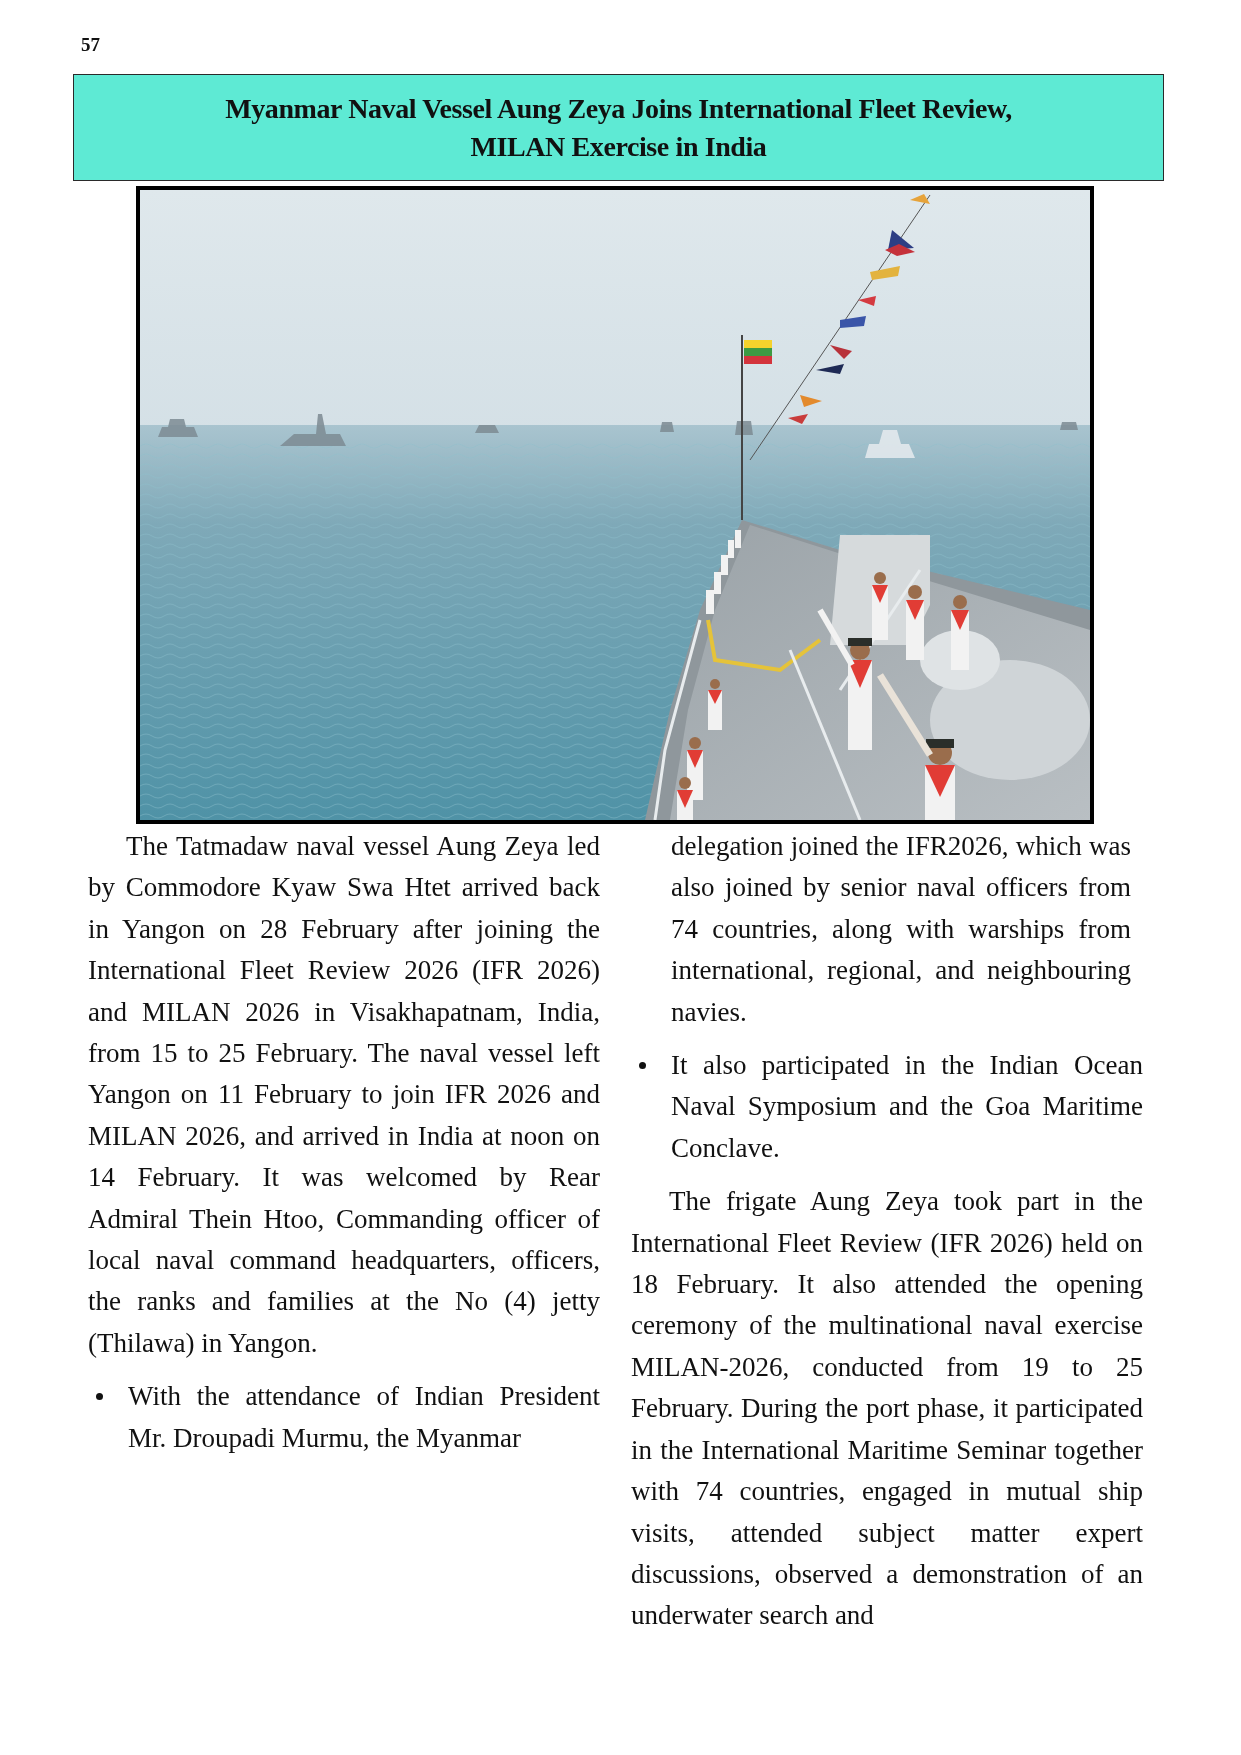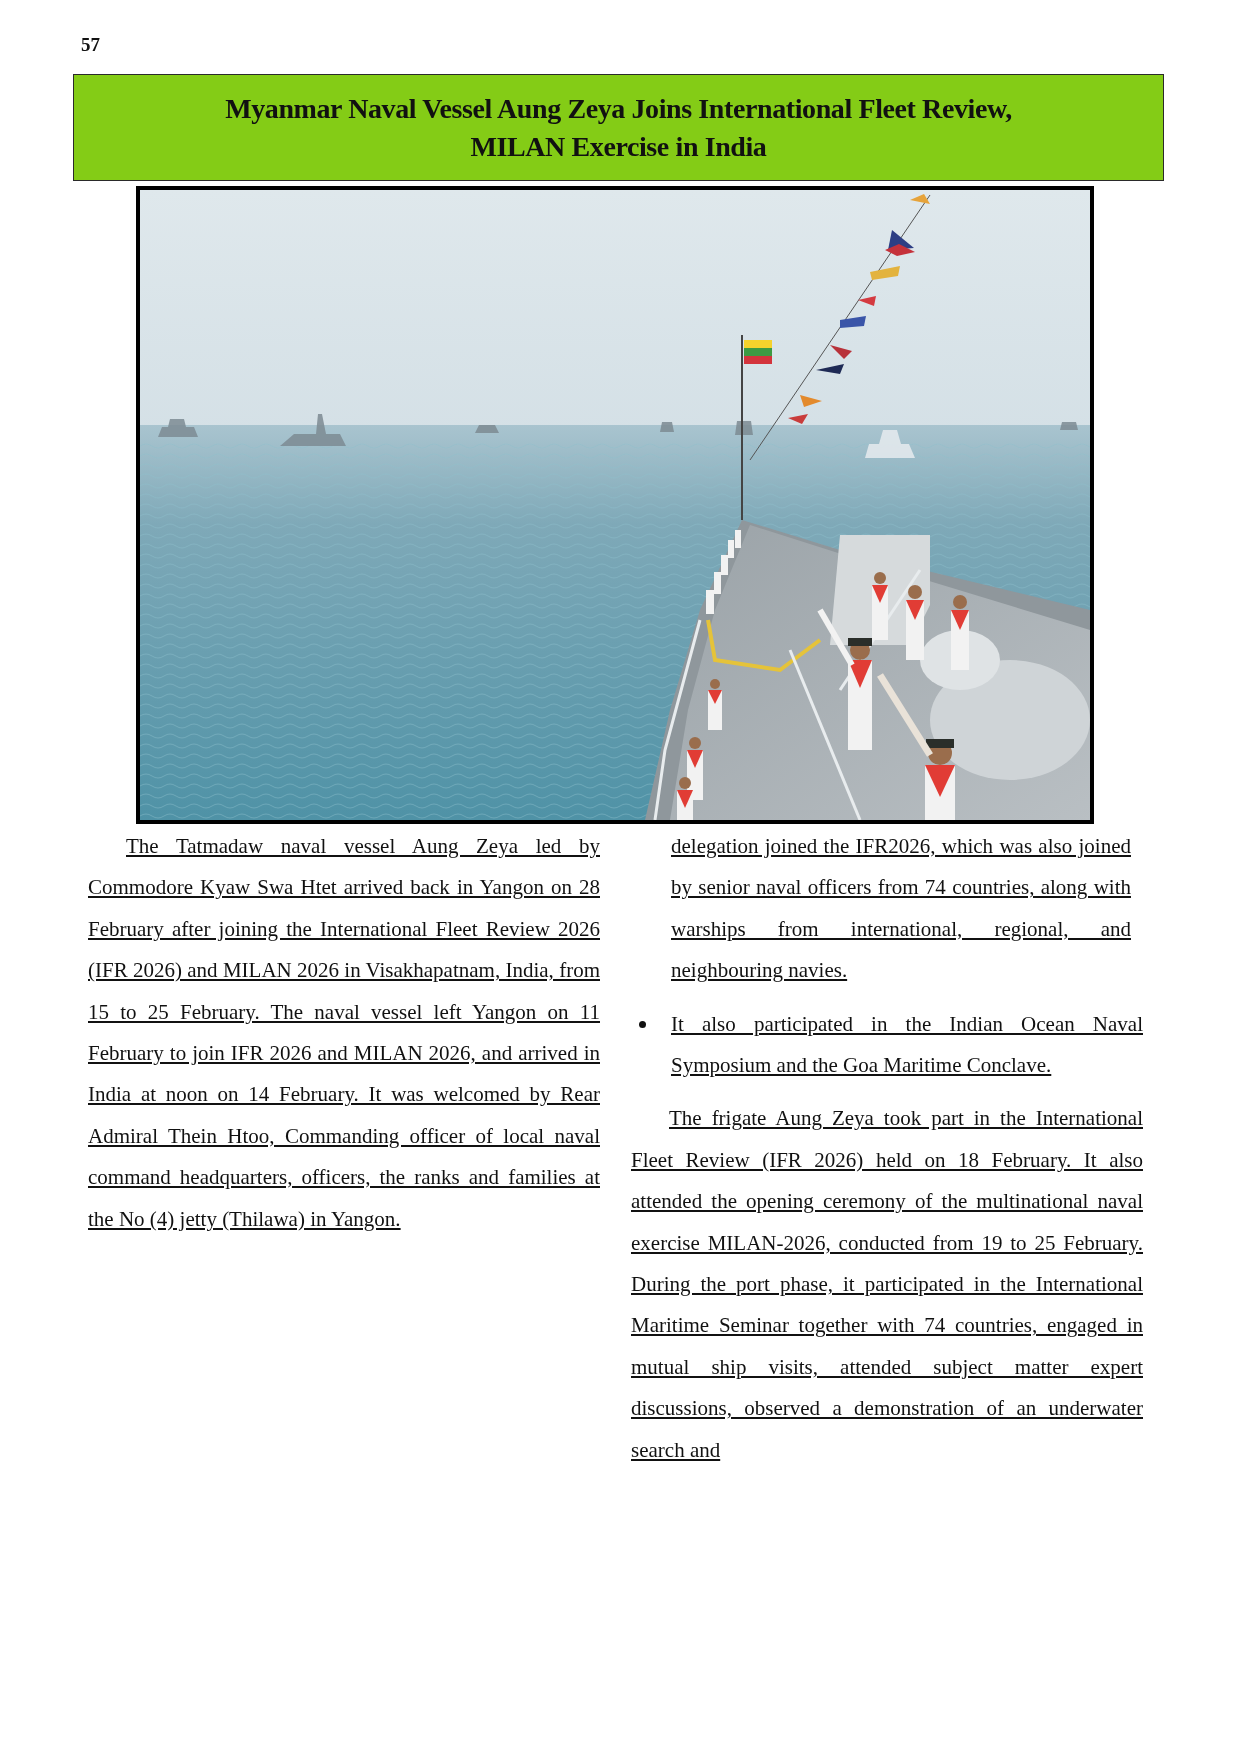--- a/index.html
+++ b/index.html
@@ -6,36 +6,36 @@
     body {
       width: 1241px; height: 1755px; position: relative; overflow: hidden;
       font-family: "Liberation Serif", serif; color: #111111;
     }
     .page-number {
       position: absolute; left: 81px; top: 34px;
       font-family: "Liberation Serif", serif; font-weight: bold; font-size: 19px;
     }
     .header-box {
       position: absolute; left: 73px; top: 74px; width: 1091px; height: 107px;
-      background: #84cc16; border: 1.5px solid #2a2a2a; box-sizing: border-box;
+      background: #5eead4; border: 1.5px solid #2a2a2a; box-sizing: border-box;
       display: flex; flex-direction: column; align-items: center; justify-content: center;
     }
     .header-line {
       font-family: "Liberation Serif", serif; font-weight: bold; font-size: 28px;
       line-height: 38px; letter-spacing: -0.4px; color: #111;
     }
     .photo {
       position: absolute; left: 136px; top: 186px; width: 958px; height: 638px;
       border: 4px solid #000; box-sizing: border-box; overflow: hidden;
       background: #5f9fb0;
     }
     .photo svg { display: block; width: 100%; height: 100%; }
     .col {
       position: absolute; top: 826px; width: 512px;
-      font-size: 21px; line-height: 41.4px; text-align: justify; text-decoration: underline;
+      font-size: 27px; line-height: 41.4px; text-align: justify;
     }
     .col-left { left: 88px; }
     .col-right { left: 631px; width: 512px; }
     .para { margin: 0 0 12px 0; text-indent: 38px; }
     .bullet {
       position: relative; padding-left: 40px; margin: 0 0 12px 0;
     }
     .bullet .dot {
       position: absolute; left: 0; top: 0; width: 40px; text-indent: 0;
     }
@@ -173,20 +173,24 @@
         <rect x="581" y="365" width="7" height="20"></rect>
           <rect x="574" y="382" width="7" height="22"></rect>
         <rect x="566" y="400" width="8" height="24"></rect>
       </g>
     </g>
   </svg>
 </div>
 
 <div class="col col-left">
   <p class="para">The Tatmadaw naval vessel Aung Zeya led by Commodore Kyaw Swa Htet arrived back in Yangon on 28 February after joining the International Fleet Review 2026 (IFR 2026) and MILAN 2026 in Visakhapatnam, India, from 15 to 25 February. The naval vessel left Yangon on 11 February to join IFR 2026 and MILAN 2026, and arrived in India at noon on 14 February. It was welcomed by Rear Admiral Thein Htoo, Commanding officer of local naval command headquarters, officers, the ranks and families at the No (4) jetty (Thilawa) in Yangon.</p>
+  <div class="bullet">
+    <span class="dot"></span>
+    <span>With the attendance of Indian President Mr. Droupadi Murmu, the Myanmar</span>
+  </div>
 </div>
 
 <div class="col col-right">
   <div class="continued">delegation joined the IFR2026, which was also joined by senior naval officers from 74 countries, along with warships from international, regional, and neighbouring navies.</div>
   <div class="bullet">
     <span class="dot"></span>
     <span>It also participated in the Indian Ocean Naval Symposium and the Goa Maritime Conclave.</span>
   </div>
   <p class="para">The frigate Aung Zeya took part in the International Fleet Review (IFR 2026) held on 18 February. It also attended the opening ceremony of the multinational naval exercise MILAN-2026, conducted from 19 to 25 February. During the port phase, it participated in the International Maritime Seminar together with 74 countries, engaged in mutual ship visits, attended subject matter expert discussions, observed a demonstration of an underwater search and</p>
 </div>

